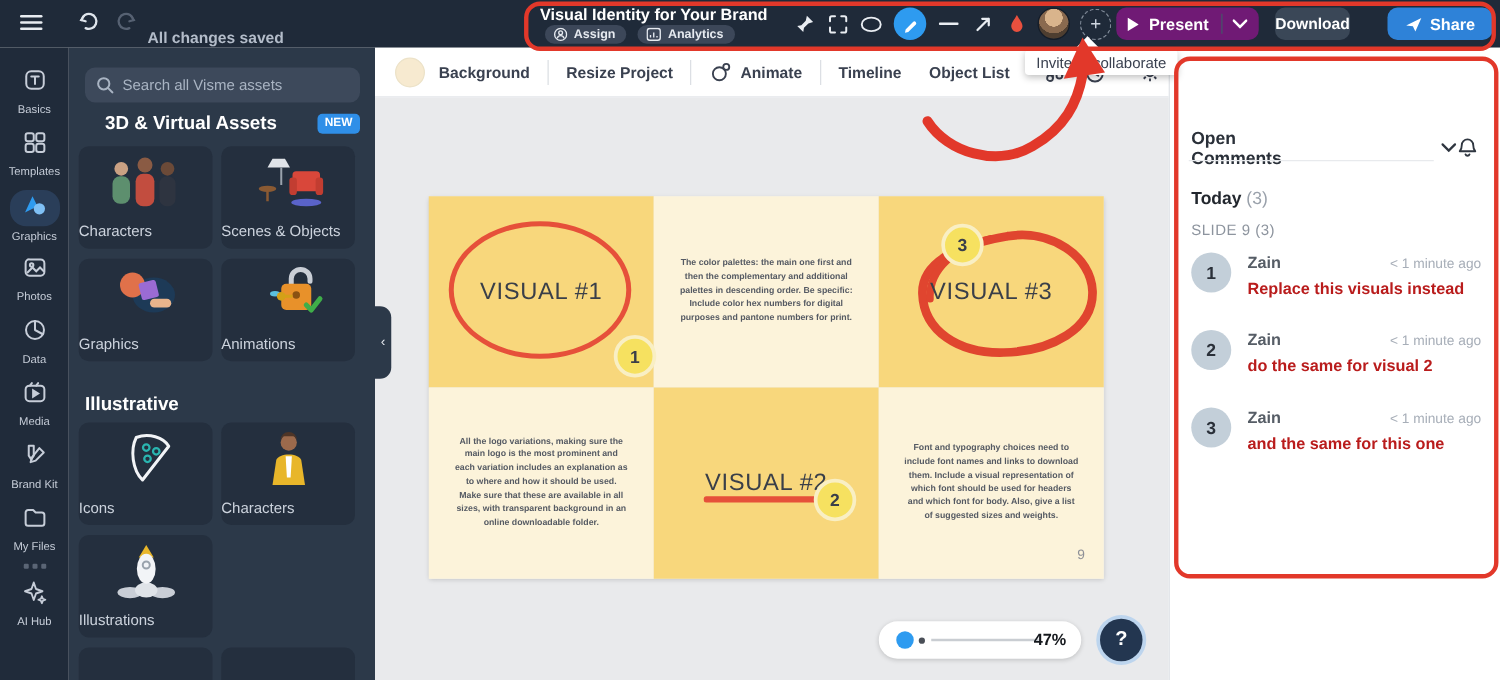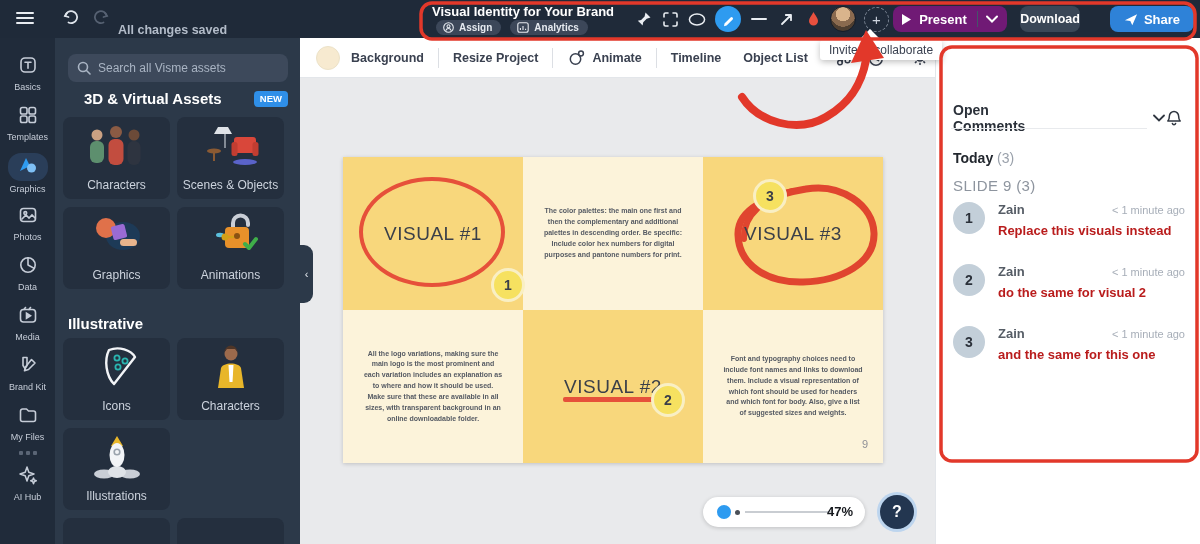--- a/index.html
+++ b/index.html
@@ -38,21 +38,21 @@
   .rail-dots i { width:4px; height:4px; background:#5a6575; border-radius:1px; }
 
   
   .assets { position:absolute; left:55px; top:38px; width:245px; height:506px; background:#2c3949; overflow:hidden; z-index:4; }
   .searchbox { position:absolute; left:13px; top:16px; width:220px; height:28px; background:#3d495b; border-radius:8px; display:flex; align-items:center; padding:0 9px; gap:7px; }
   .searchbox input { background:transparent; border:none; outline:none; color:#f0abfc; font-size:12px; width:170px; font-family:inherit; }
   .searchbox input::placeholder { color:#a9b4c3; }
   .sec-head { position:absolute; font-size:15px; font-weight:700; color:#ffffff; }
   .badge-new { position:absolute; background:#2f8fe8; color:#fff; font-size:9.5px; font-weight:700; border-radius:4px; padding:2px 6px 3px; }
   .card { position:absolute; width:107px; height:82px; background:#242f3e; border-radius:8px; cursor:pointer; }
-  .card .clabel { position:absolute; bottom:7px; width:100%; text-align:center; font-size:12px; color:#ccd3dd; }
+  .card .clabel { position:absolute; bottom:7px; width:100%; font-size:12px; color:#ccd3dd; }
   .card .thumb { position:absolute; top:6px; left:50%; transform:translateX(-50%); }
 
   .collapse-tab { position:absolute; left:300px; top:245px; width:13px; height:58px; background:#2c3949; border-radius:0 9px 9px 0; color:#e6eaf0; display:flex; align-items:center; justify-content:center; font-size:11px; cursor:pointer; z-index:6; }
 
   
   .ribbon { position:absolute; left:300px; top:38px; width:635px; height:40px; background:#ffffff; border-bottom:1px solid #e3e6ea; display:flex; align-items:center; padding-left:16px; z-index:3; }
   .ribbon .rlabel { font-size:12.5px; font-weight:600; color:#3a4150; cursor:pointer; white-space:nowrap; }
   .swatch { width:24px; height:24px; border-radius:50%; background:#f7ead0; border:1px solid #ece2c8; margin-right:11px; cursor:pointer; flex:0 0 auto; }
   .rdiv { width:1px; height:20px; background:#dcdfe4; margin:0 14px; flex:0 0 auto; }
   .ribbon .ricon { margin-right:7px; display:flex; flex:0 0 auto; cursor:pointer; }
@@ -83,21 +83,21 @@
   .segtab { flex:1; display:flex; align-items:center; justify-content:center; font-size:13px; color:#b6bdc7; cursor:pointer; border-radius:7px; }
   .segtab.active { background:#ffffff; color:#262c35; font-weight:600; border:1px solid #e5e8ec; }
   .filter-row { position:absolute; left:17px; top:64px; width:230px; display:flex; align-items:center; }
   .filter-label { font-size:14px; font-weight:600; color:#2a3039; cursor:pointer; }
   .filter-chev { margin-left:92px; cursor:pointer; display:flex; }
   .bell { margin-left:auto; cursor:pointer; display:flex; }
   .filter-div { position:absolute; left:15px; top:90px; width:196px; height:1px; background:#e8eaed; }
   .group-today { position:absolute; left:17px; top:112px; font-size:14px; color:#22272e; }
   .group-today b { font-weight:700; }
   .group-today span { color:#9aa1ab; font-weight:400; }
-  .group-slide { position:absolute; left:17px; top:139px; font-size:15px; color:#8d949e; letter-spacing:.4px; }
+  .group-slide { position:absolute; left:17px; top:139px; font-size:12px; color:#8d949e; letter-spacing:.4px; }
   .comment-list { position:absolute; left:17px; top:164px; width:232px; }
   .comment { display:flex; gap:13px; margin-bottom:26px; }
   .cnum { flex:0 0 auto; width:32px; height:32px; border-radius:50%; background:#c3cfd9; display:flex; align-items:center; justify-content:center; font-size:14px; font-weight:600; color:#2a3039; cursor:pointer; }
   .cbody { flex:1; }
   .cline1 { display:flex; align-items:baseline; }
   .cauthor { font-size:13px; font-weight:700; color:#565d66; }
   .ctime { margin-left:auto; font-size:11px; color:#a7aeb8; }
   .ctext { margin-top:6px; font-size:13px; font-weight:600; color:#b91c1c; }
 
   

